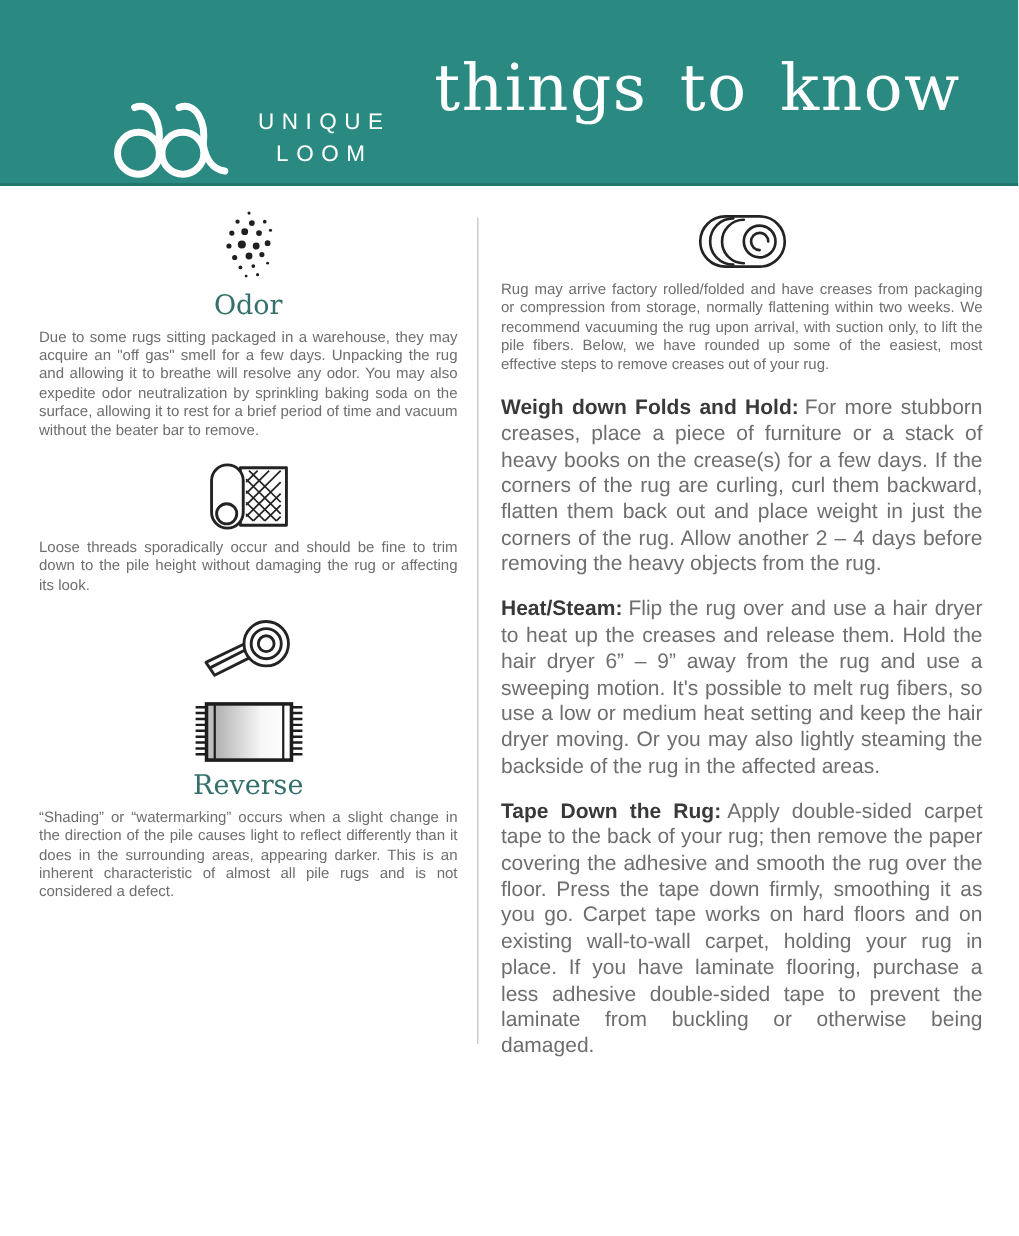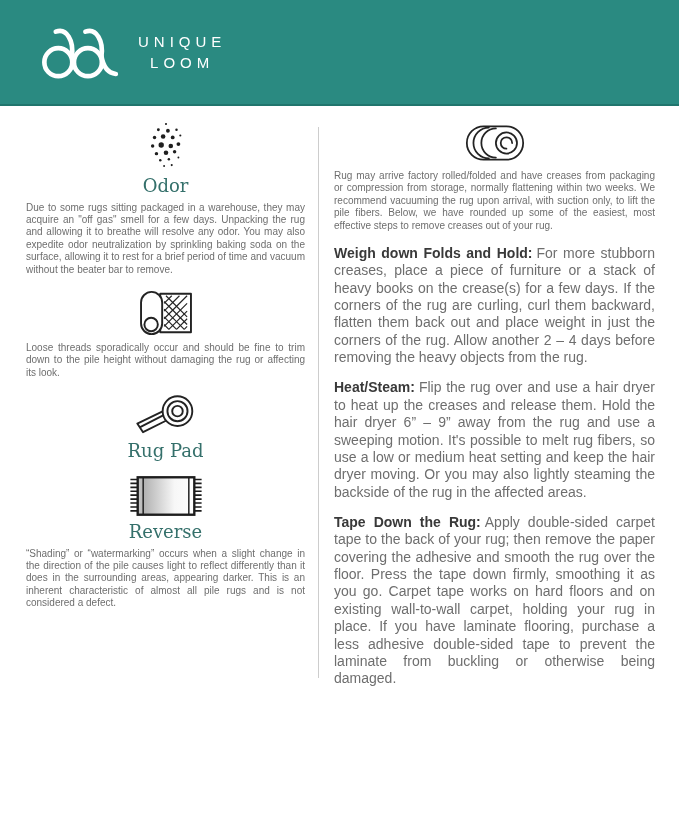--- a/index.html
+++ b/index.html
@@ -11,24 +11,24 @@
     --ink:#232323;
   }
   *{margin:0;padding:0;box-sizing:border-box;}
   html,body{background:#fff;}
   .page{
     width:679px;height:824px;overflow:hidden;background:#fff;
     font-family:"Liberation Sans",sans-serif;position:relative;
   }
   
   .header{
-    height:106px;background:var(--teal);
+    height:124px;background:var(--teal);
     border-bottom:2px solid #20756d;
-    display:flex;align-items:center;position:relative;
-    padding-left:38px;
+    display:flex;align-items:flex-end;position:relative;
+    padding-left:72px;
   }
   .logo{display:flex;align-items:center;}
   .logo svg{display:block;}
   .brand-text{
     margin-left:12px;color:#fff;letter-spacing:5px;
     font-size:15px;line-height:1.4;text-align:center;
   }
   .page-title{
     position:absolute;right:18px;top:50%;transform:translateY(-54%);
     width:392px;text-align:center;
@@ -75,20 +75,21 @@
           <path d="M 40 40 C 42.5 22, 34 6, 21 11"></path>
           <path d="M 75 40 C 77.5 22, 69 6, 56 11"></path>
           <path d="M 75 40 C 77 52, 83 60, 92 61"></path>
         </g>
       </svg>
       <div class="brand-text">
         <div>UNIQUE</div>
         <div>LOOM</div>
       </div>
     </div>
+    <h1 class="page-title">things to know</h1>
   </header>
 
   <main class="content">
 
     <section class="col col-left">
 
       <div class="topic">
         <div class="icon-wrap">
           <svg width="42" height="50" viewBox="0 0 44 52">
             <g fill="#1f1f1f">
@@ -147,21 +148,20 @@
       <div class="topic">
         <div class="icon-wrap">
           <svg width="64" height="44" viewBox="0 0 66 46">
             <polygon class="ln fw" points="3,33 30,20 35,29 9,42"></polygon>
             <path class="ln" d="M6.5 36.5 L31 24"></path>
             <circle class="ln fw" cx="45" cy="20" r="15.5"></circle>
             <circle class="ln fw" cx="45" cy="20" r="10.5"></circle>
             <circle class="ln fw" cx="45" cy="20" r="5.5"></circle>
           </svg>
         </div>
-        <h2 class="topic-heading">Rug Pad</h2>
       </div>
 
       <div class="topic">
         <div class="icon-wrap">
           <svg width="74" height="42" viewBox="0 0 80 46">
             <defs>
               <linearGradient id="shadegrad" x1="0" y1="0" x2="1" y2="0">
                 <stop offset="0%" stop-color="#c9c9c9"></stop>
                 <stop offset="12%" stop-color="#b3b3b3"></stop>
                 <stop offset="65%" stop-color="#f7f7f7"></stop>

